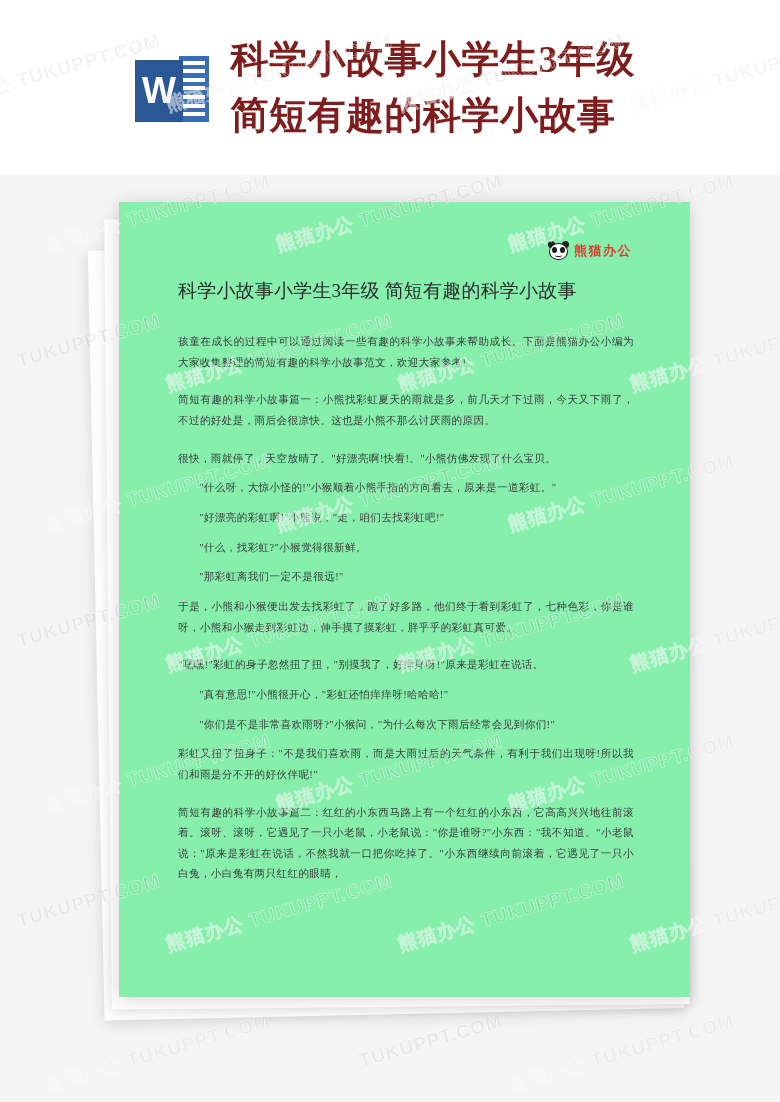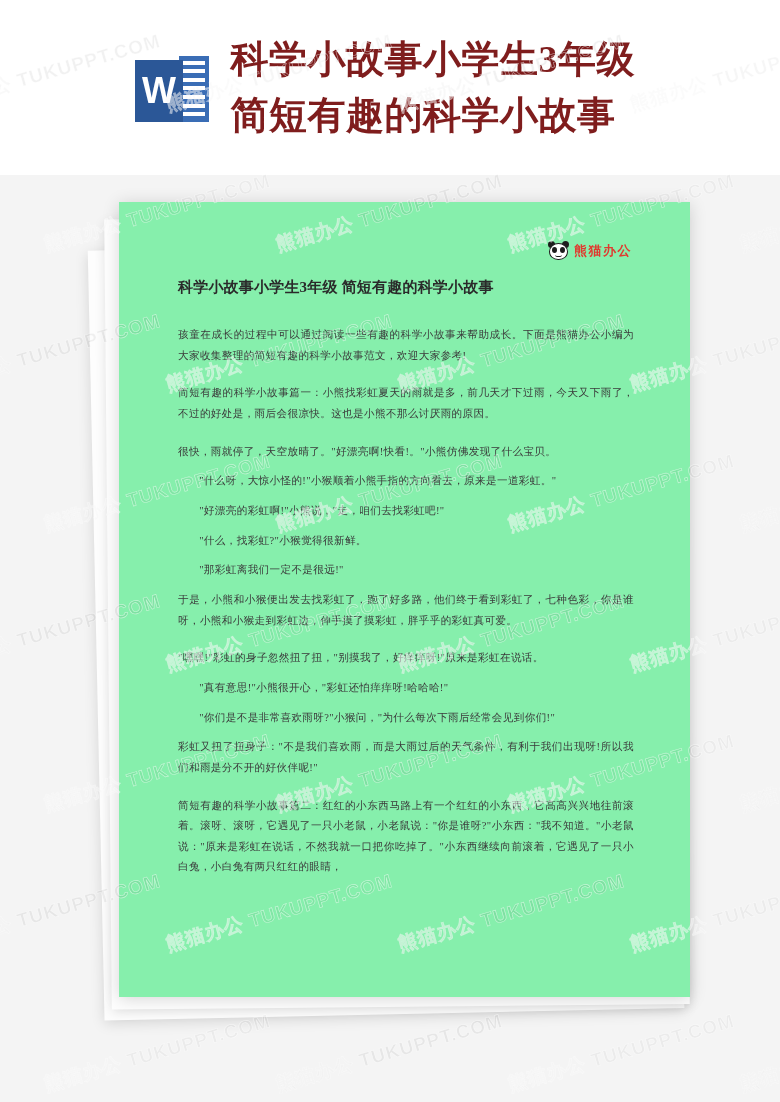--- a/index.html
+++ b/index.html
@@ -193,22 +193,22 @@
     font-family: "Liberation Sans", sans-serif;
     font-weight: bold;
     font-size: 13px;
     letter-spacing: 1.5px;
     white-space: nowrap;
   }
 
   .doc-title {
     color: #2a2a2a;
     font-family: "Liberation Serif", "DejaVu Serif", serif;
-    font-size: 15px;
-    font-weight: bold;
+    font-size: 19px;
+    font-weight: normal;
     letter-spacing: 0.2px;
     margin-bottom: 28px;
     white-space: nowrap;
   }
 
   .doc-body p {
     color: #3a3a3a;
     font-size: 10.6px;
     line-height: 1.95;
     letter-spacing: 0.35px;

